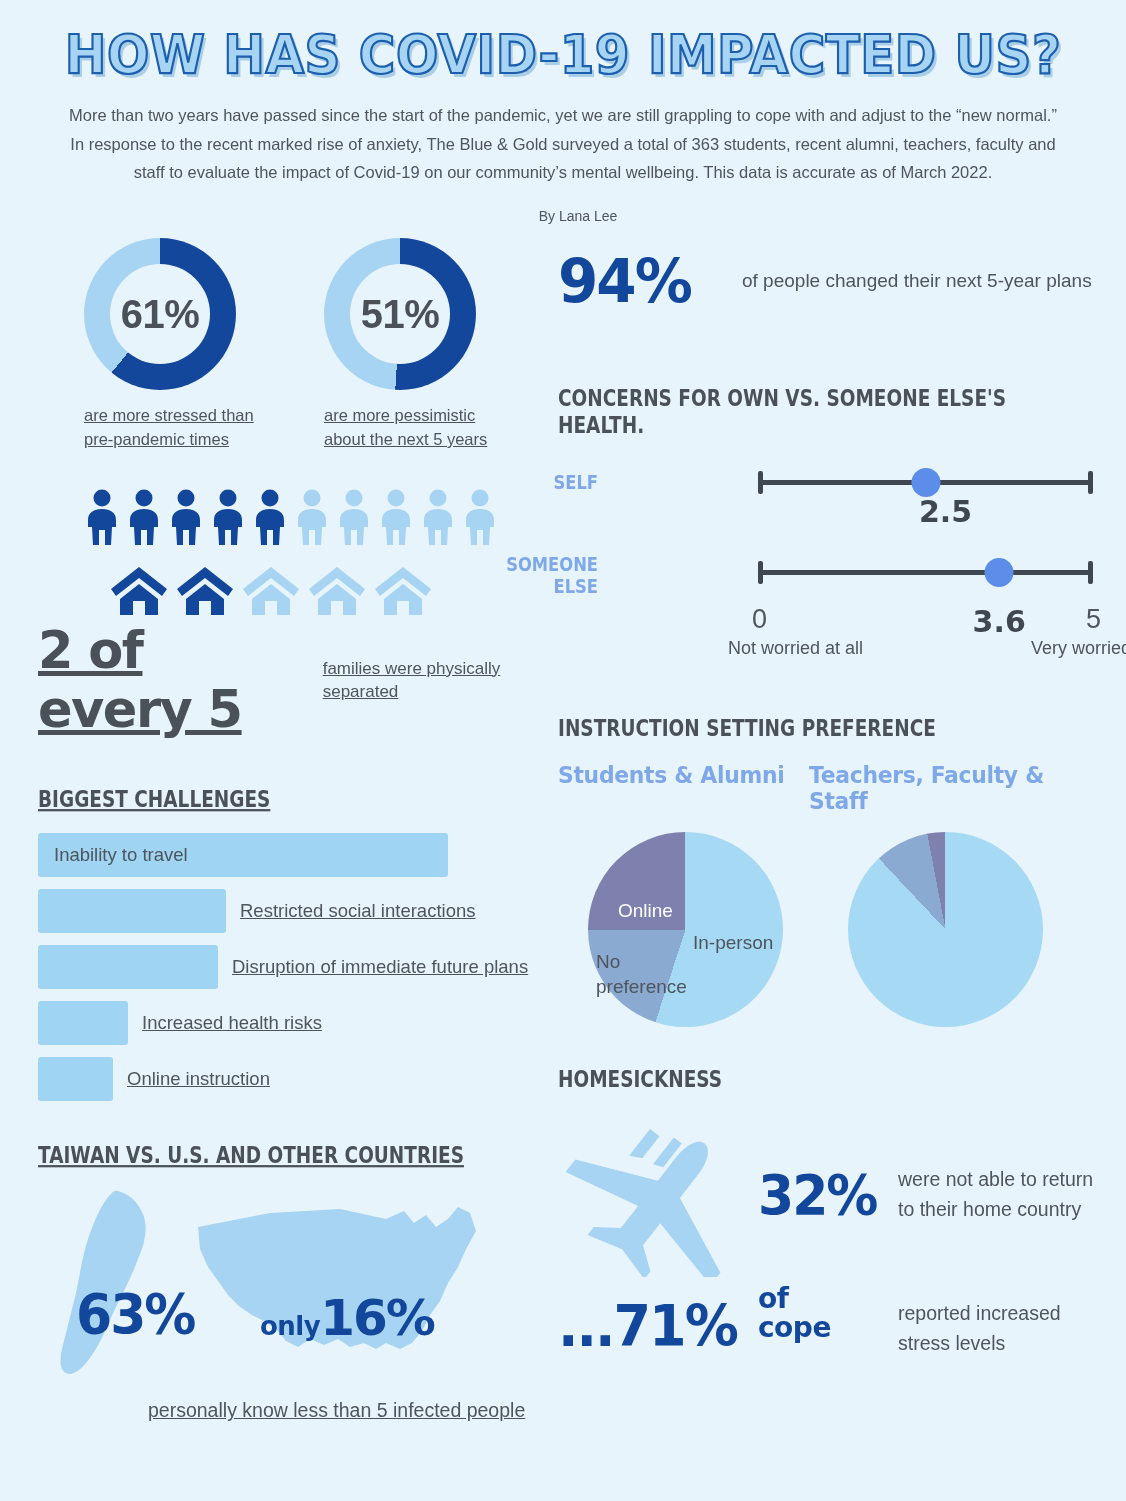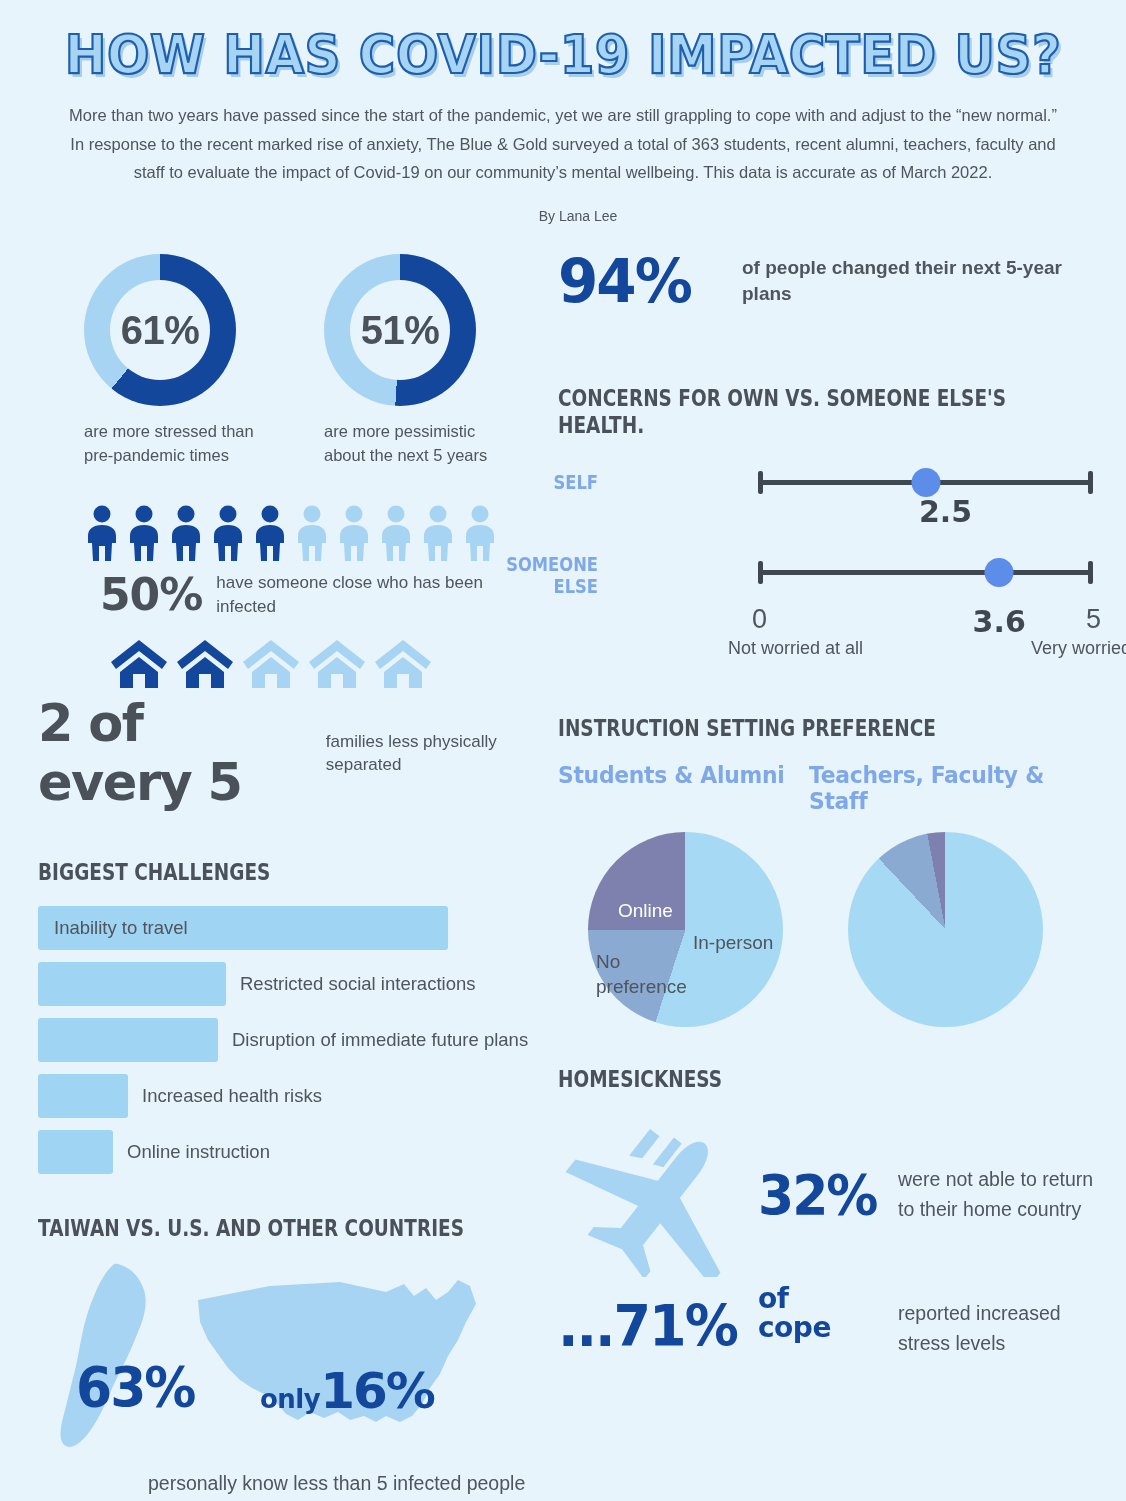--- a/index.html
+++ b/index.html
@@ -47,21 +47,21 @@
     font-size: 14px;
     color: #4e555c;
     padding-left: 30px;
   }
 
   
   .cols {
     position: relative;
     margin-top: 14px;
   }
-  .colL { position: absolute; left: 38px; top: 16px; width: 500px; }
+  .colL { position: absolute; left: 38px; top: 0; width: 500px; text-decoration: underline; }
   .colR { position: absolute; left: 558px; top: 0; width: 545px; }
 
   
   .donut-row { display: flex; gap: 70px; padding-left: 46px; }
   .donut-item { width: 170px; }
   .donut {
     width: 152px; height: 152px;
     border-radius: 50%;
     position: relative;
   }
@@ -81,21 +81,21 @@
 
   
   .stat-row { display: flex; align-items: center; gap: 22px; }
   .stat-big {
     font-family: "DejaVu Sans", sans-serif;
     font-size: 58px; font-weight: bold; color: #12479b;
     letter-spacing: -2px; line-height: 1;
     min-width: 162px;
     transform: scaleY(1.05);
   }
-  .stat-txt { font-size: 19px; line-height: 1.42; color: #4e555c; font-weight: bold; }
+  .stat-txt { font-size: 19px; line-height: 1.42; color: #4e555c; }
 
   
   .people { display: flex; gap: 4px; padding-left: 45px; }
   .houses { display: flex; gap: 8px; padding-left: 72px; margin-top: 14px; }
 
   .half-row { display: flex; align-items: center; gap: 14px; margin-top: 6px; padding-left: 62px; }
   .half-num {
     font-family: "DejaVu Sans", sans-serif;
     font-size: 44px; font-weight: bold; color: #4a5158; letter-spacing: -1px;
   }
@@ -273,24 +273,20 @@
           </svg>
           <svg width="38" height="58" viewBox="0 0 38 58">
             <circle cx="19" cy="9" r="8.5" fill="#a6d4f2"></circle>
             <path d="M19 20 C10 20 5 24 5 31 L5 38 L9 38 L10 56 L16 56 L16 41 L22 41 L22 56 L28 56 L29 38 L33 38 L33 31 C33 24 28 20 19 20 Z" fill="#a6d4f2"></path>
           </svg>
           <svg width="38" height="58" viewBox="0 0 38 58">
             <circle cx="19" cy="9" r="8.5" fill="#a6d4f2"></circle>
             <path d="M19 20 C10 20 5 24 5 31 L5 38 L9 38 L10 56 L16 56 L16 41 L22 41 L22 56 L28 56 L29 38 L33 38 L33 31 C33 24 28 20 19 20 Z" fill="#a6d4f2"></path>
           </svg>
         </div>
-      <div class="half-row">
-        <div class="half-num">50%</div>
-        <div class="half-txt">have someone close who has been infected</div>
-      </div>
     </div>
 
     <div style="margin-top:18px;">
       <div class="houses" id="house-row">
           <svg width="58" height="52" viewBox="0 0 58 52">
             <path d="M29 2 L57 24 L52 31 L29 13 L6 31 L1 24 Z" fill="#12479b"></path>
             <path d="M29 19 L48 34 L48 50 L35 50 L35 36 L23 36 L23 50 L10 50 L10 34 Z" fill="#12479b"></path>
           </svg>
           <svg width="58" height="52" viewBox="0 0 58 52">
             <path d="M29 2 L57 24 L52 31 L29 13 L6 31 L1 24 Z" fill="#12479b"></path>
@@ -304,21 +300,21 @@
             <path d="M29 2 L57 24 L52 31 L29 13 L6 31 L1 24 Z" fill="#a6d4f2"></path>
             <path d="M29 19 L48 34 L48 50 L35 50 L35 36 L23 36 L23 50 L10 50 L10 34 Z" fill="#a6d4f2"></path>
           </svg>
           <svg width="58" height="52" viewBox="0 0 58 52">
             <path d="M29 2 L57 24 L52 31 L29 13 L6 31 L1 24 Z" fill="#a6d4f2"></path>
             <path d="M29 19 L48 34 L48 50 L35 50 L35 36 L23 36 L23 50 L10 50 L10 34 Z" fill="#a6d4f2"></path>
           </svg>
         </div>
       <div class="fam-row">
         <div class="fam-num">2 of every 5</div>
-        <div class="fam-txt">families less physically separated</div>
+        <div class="fam-txt">families were physically separated</div>
       </div>
     </div>
 
     <div style="margin-top:48px;">
       <div class="sec-head">BIGGEST CHALLENGES</div>
       <div id="bars">
           <div class="bar-row">
             <div class="bar-wrap">
               <div class="bar" style="width:410px"></div>
               <div class="bar-label-in">Inability to travel</div>

